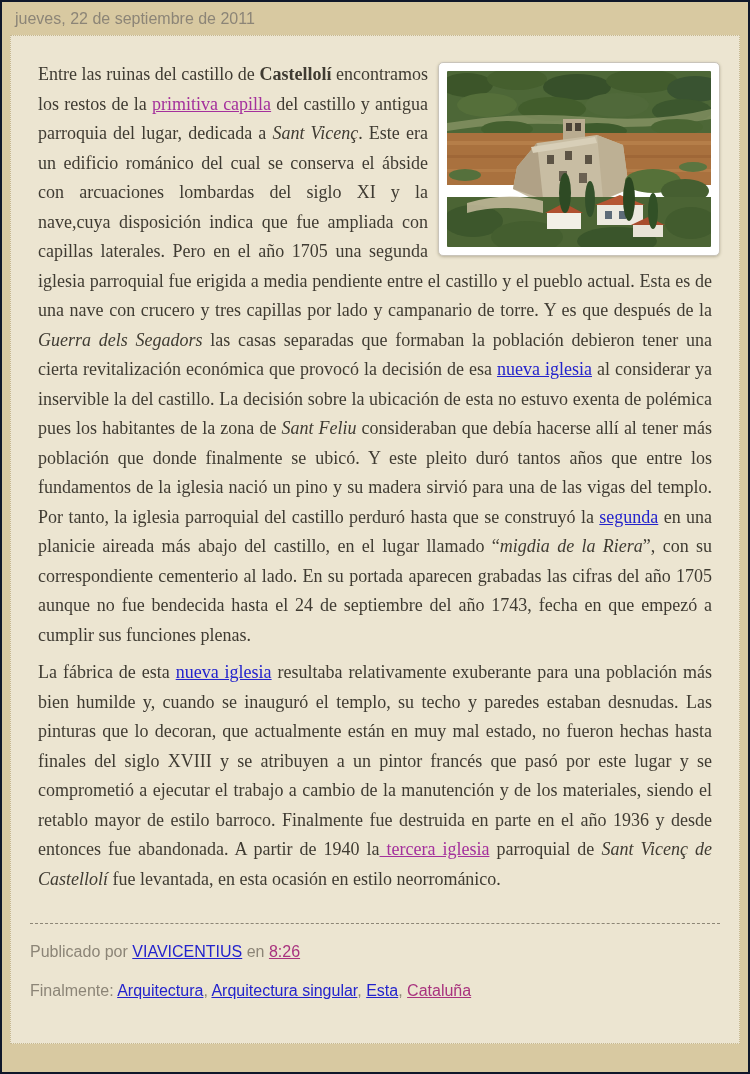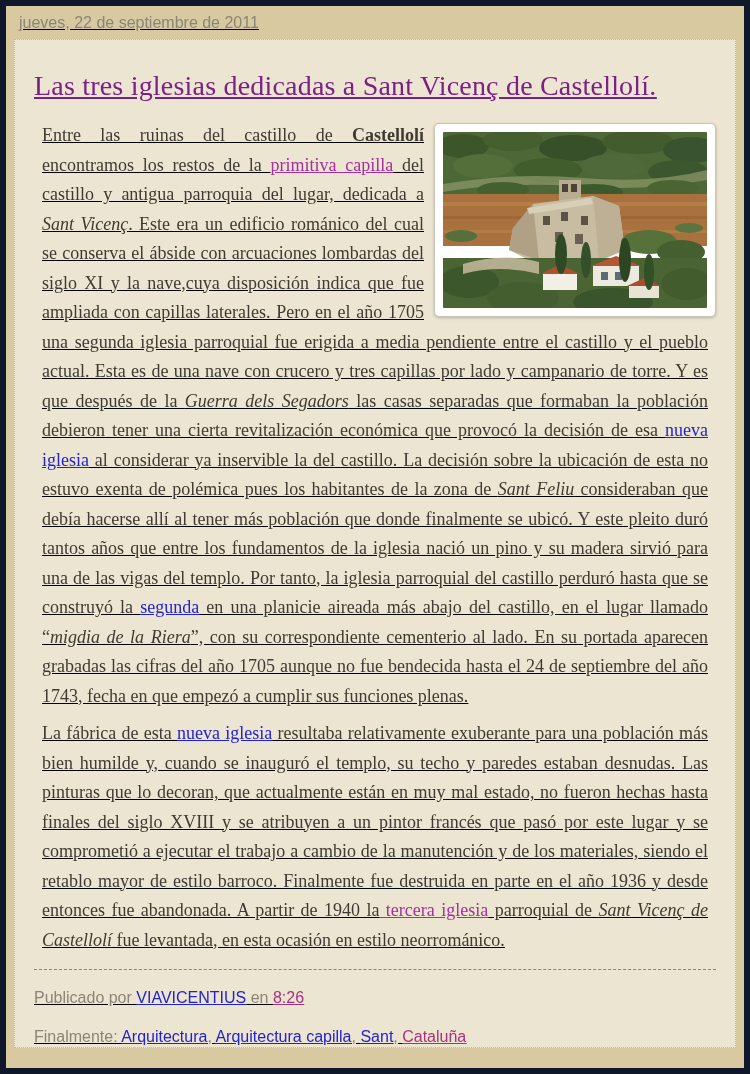--- a/index.html
+++ b/index.html
@@ -1,24 +1,23 @@
 <!DOCTYPE html>
 <html><head>
 <meta charset="utf-8">
 <style>
   html,body{margin:0;padding:0;background:#c9c9c9;}
   .page{
     position:relative;
     width:750px;height:1074px;
     box-sizing:border-box;
-    border:6px solid #0f172a;
+    border:2px solid #0f172a;
     background:#d8c9a1;
     overflow:hidden;
     font-family:"Liberation Serif", serif;
-    text-decoration:underline;
   }
   .date-bar{
     padding:8px 12px 7px 13px;
     font-family:"Liberation Sans", sans-serif;
     font-size:16px;
     color:#8c8577;
     height:18px;
   }
   .post-card{
     margin:0 8px;
@@ -59,41 +58,40 @@
     box-shadow:0 1px 3px rgba(90,80,50,.35);
     cursor:pointer;
   }
   .photo-frame svg{display:block;border-radius:1px;}
   a.link{color:#2323cc;text-decoration:underline;cursor:pointer;}
   a.vlink{color:#a4309c;text-decoration:underline;cursor:pointer;}
   .bold{font-weight:bold;}
   .italic{font-style:italic;}
   .post-footer{
     border-top:1px dashed #8d8676;
-    margin-top:6px;
+    margin-top:21px;
     padding-top:13px;
     font-family:"Liberation Sans", sans-serif;
     font-size:16px;
     color:#8c8577;
   }
   .byline{margin-bottom:9px;}
   .labels{margin-bottom:2px;}
   .post-footer a.link{color:#2323cc;}
   .post-footer a.vlink{color:#a8327e;}
 </style>
 </head>
 <body>
 
 <div class="page">
 
   <div class="date-bar">jueves, 22 de septiembre de 2011</div>
 
   <div class="post-card">
 
-    <h2 class="post-title"><a>Las tres iglesias dedicadas a Sant Vicenç de Castellolí.</a></h2>
 
     <div class="post-body">
 
       <div class="photo-frame">
         <svg width="264" height="176" viewBox="0 0 264 176" xmlns="http://www.w3.org/2000/svg">
 
           <rect x="0" y="0" width="264" height="62" fill="#4d6737"></rect>
           <ellipse cx="20" cy="14" rx="26" ry="12" fill="#3c5529"></ellipse>
           <ellipse cx="70" cy="8" rx="30" ry="11" fill="#455f2e"></ellipse>
           <ellipse cx="130" cy="16" rx="34" ry="13" fill="#37502a"></ellipse>
@@ -158,18 +156,18 @@
         </svg>
       </div>
 
       <p><span>Entre las ruinas del castillo de </span><span class="bold">Castellolí</span><span> encontramos los restos de la </span><a href="#" class="vlink">primitiva capilla</a><span> del castillo y antigua parroquia del lugar, dedicada a </span><span class="italic">Sant Vicenç</span><span>. Este era un edificio románico del cual se conserva el ábside con arcuaciones lombardas del siglo XI y la nave,cuya disposición indica que fue ampliada con capillas laterales. Pero en el año 1705 una segunda iglesia parroquial fue erigida a media pendiente entre el castillo y el pueblo actual. Esta es de una nave con crucero y tres capillas por lado y campanario de torre. Y es que después de la </span><span class="italic">Guerra dels Segadors</span><span> las casas separadas que formaban la población debieron tener una cierta revitalización económica que provocó la decisión de esa </span><a href="#" class="link">nueva iglesia</a><span> al considerar ya inservible la del castillo. La decisión sobre la ubicación de esta no estuvo exenta de polémica pues los habitantes de la zona de </span><span class="italic">Sant Feliu</span><span> consideraban que debía hacerse allí al tener más población que donde finalmente se ubicó. Y este pleito duró tantos años que entre los fundamentos de la iglesia nació un pino y su madera sirvió para una de las vigas del templo. Por tanto, la iglesia parroquial del castillo perduró hasta que se construyó la </span><a href="#" class="link">segunda</a><span> en una planicie aireada más abajo del castillo, en el lugar llamado “</span><span class="italic">migdia de la Riera</span><span>”, con su correspondiente cementerio al lado. En su portada aparecen grabadas las cifras del año 1705 aunque no fue bendecida hasta el 24 de septiembre del año 1743, fecha en que empezó a cumplir sus funciones plenas.</span></p>
       <p><span>La fábrica de esta </span><a href="#" class="link">nueva iglesia</a><span> resultaba relativamente exuberante para una población más bien humilde y, cuando se inauguró el templo, su techo y paredes estaban desnudas. Las pinturas que lo decoran, que actualmente están en muy mal estado, no fueron hechas hasta finales del siglo XVIII y se atribuyen a un pintor francés que pasó por este lugar y se comprometió a ejecutar el trabajo a cambio de la manutención y de los materiales, siendo el retablo mayor de estilo barroco. Finalmente fue destruida en parte en el año 1936 y desde entonces fue abandonada. A partir de 1940 la</span><a href="#" class="vlink"> tercera iglesia</a><span> parroquial de </span><span class="italic">Sant Vicenç de Castellolí</span><span> fue levantada, en esta ocasión en estilo neorrománico.</span></p>
 
       <div style="clear:both;"></div>
 
       <div class="post-footer">
         <div class="byline"><span>Publicado por </span><a href="#" class="link">VIAVICENTIUS</a><span> en </span><a href="#" class="vlink">8:26</a></div>
-        <div class="labels"><span>Finalmente: </span><a href="#" class="link">Arquitectura</a><span>, </span><a href="#" class="link">Arquitectura capilla</a><span>, </span><a href="#" class="link">Sant</a><span>, </span><a href="#" class="vlink">Cataluña</a></div>
+        <div class="labels"><span>Finalmente: </span><a href="#" class="link">Arquitectura</a><span>, </span><a href="#" class="link">Arquitectura singular</a><span>, </span><a href="#" class="link">Esta</a><span>, </span><a href="#" class="vlink">Cataluña</a></div>
       </div>
 
     </div>
   </div>
 </div>
 
 </body></html>

